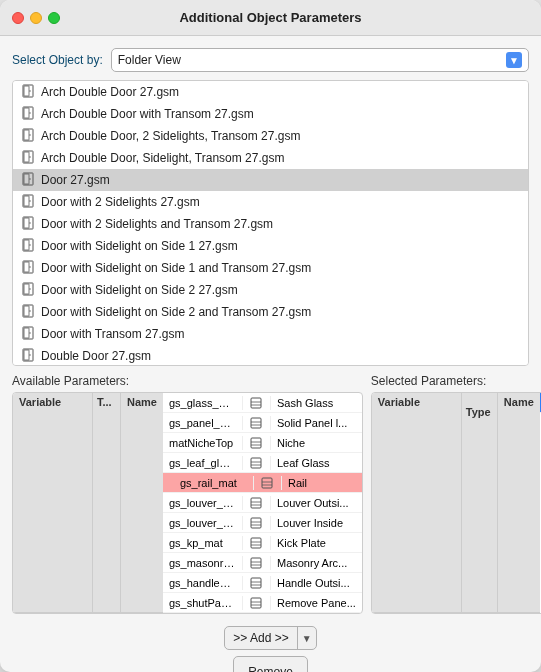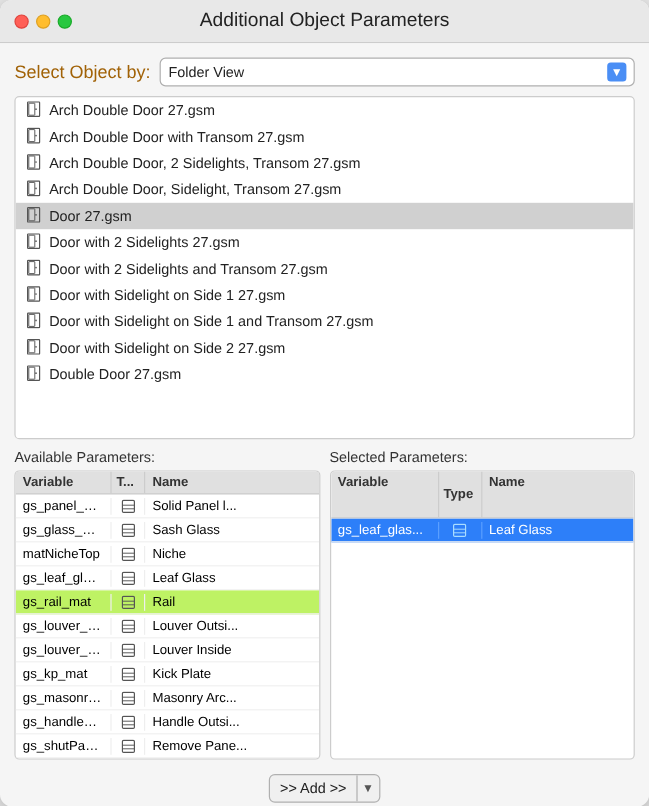--- a/index.html
+++ b/index.html
@@ -40,39 +40,39 @@
     }
     .traffic-light {
       width: 12px;
       height: 12px;
       border-radius: 50%;
     }
     .tl-red { background: #ff5f57; border: 1px solid #e0443e; }
     .tl-yellow { background: #ffbd2e; border: 1px solid #dea123; }
     .tl-green { background: #28c840; border: 1px solid #1aab29; }
     .title-text {
-      font-size: 16px;
-      font-weight: 400;
+      font-size: 13px;
+      font-weight: 700;
       color: #222;
     }
     .content {
       display: flex;
       flex-direction: column;
       flex: 1;
       padding: 12px;
       gap: 8px;
     }
     .select-row {
       display: flex;
       align-items: center;
       gap: 8px;
     }
     .select-label {
-      color: #a16207;
-      font-size: 15px;
+      color: #0c4a6e;
+      font-size: 12px;
       white-space: nowrap;
     }
     .folder-select {
       flex: 1;
       height: 24px;
       border: 1px solid #b0b0b0;
       border-radius: 5px;
       background: #fff;
       display: flex;
       align-items: center;
@@ -127,21 +127,21 @@
       color: #333;
       margin-bottom: 4px;
     }
     .params-table {
       border: 1px solid #ccc;
       border-radius: 4px;
       background: #fff;
       overflow: hidden;
       flex: 1;
       display: flex;
-      flex-direction: column;
+      flex-direction: row;
     }
     .table-header {
       display: flex;
       background: #e0e0e0;
       border-bottom: 1px solid #ccc;
       font-size: 11px;
       font-weight: 600;
       color: #333;
     }
     .th-var { width: 80px; padding: 3px 6px; border-right: 1px solid #ccc; }
@@ -150,21 +150,21 @@
     .table-body { overflow-y: auto; flex: 1; }
     .table-row {
       display: flex;
       align-items: center;
       font-size: 11px;
       height: 20px;
       border-bottom: 1px solid #f0f0f0;
       cursor: pointer;
     }
     .table-row.selected { background: #2d7ff9; color: white; }
-    .table-row.highlighted { background: #bef264; }
+    .table-row.highlighted { background: #fca5a5; padding-left: 11px; }
     .td-var { width: 80px; padding: 1px 6px; overflow: hidden; white-space: nowrap; text-overflow: ellipsis; border-right: 1px solid #eee; }
     .td-type { width: 28px; padding: 1px 4px; border-right: 1px solid #eee; display: flex; align-items: center; justify-content: center; }
     .td-name { flex: 1; padding: 1px 6px; overflow: hidden; white-space: nowrap; text-overflow: ellipsis; }
 
     
     .right-panel { flex: 1; display: flex; flex-direction: column; }
     .right-th-var { width: 90px; padding: 3px 6px; border-right: 1px solid #ccc; }
     .right-th-type { width: 36px; padding: 13px 4px; border-right: 1px solid #ccc; }
     .right-th-name { flex: 1; padding: 3px 6px; }
     .right-td-var { width: 90px; padding: 1px 6px; overflow: hidden; white-space: nowrap; text-overflow: ellipsis; border-right: 1px solid #eee; }
@@ -320,56 +320,72 @@
       <circle cx="9" cy="7" r="0.7" fill="#555"></circle>
     </svg></span>
           <span>Door with Sidelight on Side 2 27.gsm</span>
         </div>
         <div class="object-item">
           <span style="flex-shrink:0"><svg width="14" height="14" viewBox="0 0 14 14" fill="none" xmlns="http://www.w3.org/2000/svg">
       <rect x="2" y="1" width="10" height="12" rx="0.5" stroke="#555" stroke-width="1" fill="none"></rect>
       <rect x="3" y="2" width="5" height="10" rx="0.3" stroke="#555" stroke-width="0.8" fill="none"></rect>
       <circle cx="9" cy="7" r="0.7" fill="#555"></circle>
     </svg></span>
+          <span>Door with Sidelight on Side 2 and Transom 27.gsm</span>
+        </div>
+        <div class="object-item">
+          <span style="flex-shrink:0"><svg width="14" height="14" viewBox="0 0 14 14" fill="none" xmlns="http://www.w3.org/2000/svg">
+      <rect x="2" y="1" width="10" height="12" rx="0.5" stroke="#555" stroke-width="1" fill="none"></rect>
+      <rect x="3" y="2" width="5" height="10" rx="0.3" stroke="#555" stroke-width="0.8" fill="none"></rect>
+      <circle cx="9" cy="7" r="0.7" fill="#555"></circle>
+    </svg></span>
+          <span>Door with Transom 27.gsm</span>
+        </div>
+        <div class="object-item">
+          <span style="flex-shrink:0"><svg width="14" height="14" viewBox="0 0 14 14" fill="none" xmlns="http://www.w3.org/2000/svg">
+      <rect x="2" y="1" width="10" height="12" rx="0.5" stroke="#555" stroke-width="1" fill="none"></rect>
+      <rect x="3" y="2" width="5" height="10" rx="0.3" stroke="#555" stroke-width="0.8" fill="none"></rect>
+      <circle cx="9" cy="7" r="0.7" fill="#555"></circle>
+    </svg></span>
           <span>Double Door 27.gsm</span>
         </div>
       </div>
 
     <div class="bottom-section">
 
       <div class="panel">
         <div class="panel-title">Available Parameters:</div>
         <div class="params-table">
           <div class="table-header">
             <div class="th-var">Variable</div>
             <div class="th-type">T...</div>
             <div class="th-name">Name</div>
           </div>
           <div class="table-body" id="available-body">
               <div class="table-row">
+      <div class="td-var">gs_glass_mat</div>
+      <div class="td-type">
+                  <svg width="12" height="12" viewBox="0 0 12 12" fill="none" xmlns="http://www.w3.org/2000/svg">
+      <rect x="1" y="1" width="10" height="10" rx="1" stroke="#555" stroke-width="1" fill="none"></rect>
+      <line x1="1" y1="5" x2="11" y2="5" stroke="#555" stroke-width="0.8"></line>
+      <line x1="1" y1="8" x2="11" y2="8" stroke="#555" stroke-width="0.8"></line>
+    </svg>
+                </div>
+      <div class="td-name">Sash Glass</div>
+    </div>
+              <div class="table-row">
       <div class="td-var">gs_panel_m...</div>
       <div class="td-type">
                   <svg width="12" height="12" viewBox="0 0 12 12" fill="none" xmlns="http://www.w3.org/2000/svg">
       <rect x="1" y="1" width="10" height="10" rx="1" stroke="#555" stroke-width="1" fill="none"></rect>
       <line x1="1" y1="5" x2="11" y2="5" stroke="#555" stroke-width="0.8"></line>
       <line x1="1" y1="8" x2="11" y2="8" stroke="#555" stroke-width="0.8"></line>
     </svg>
                 </div>
       <div class="td-name">Solid Panel l...</div>
-    </div>
-              <div class="table-row">
-      <div class="td-var">gs_glass_mat</div>
-      <div class="td-type">
-                  <svg width="12" height="12" viewBox="0 0 12 12" fill="none" xmlns="http://www.w3.org/2000/svg">
-      <rect x="1" y="1" width="10" height="10" rx="1" stroke="#555" stroke-width="1" fill="none"></rect>
-      <line x1="1" y1="5" x2="11" y2="5" stroke="#555" stroke-width="0.8"></line>
-      <line x1="1" y1="8" x2="11" y2="8" stroke="#555" stroke-width="0.8"></line>
-    </svg>
-                </div>
-      <div class="td-name">Sash Glass</div>
     </div>
               <div class="table-row">
       <div class="td-var">matNicheTop</div>
       <div class="td-type">
                   <svg width="12" height="12" viewBox="0 0 12 12" fill="none" xmlns="http://www.w3.org/2000/svg">
       <rect x="1" y="1" width="10" height="10" rx="1" stroke="#555" stroke-width="1" fill="none"></rect>
       <line x1="1" y1="5" x2="11" y2="5" stroke="#555" stroke-width="0.8"></line>
       <line x1="1" y1="8" x2="11" y2="8" stroke="#555" stroke-width="0.8"></line>
     </svg>
                 </div>

